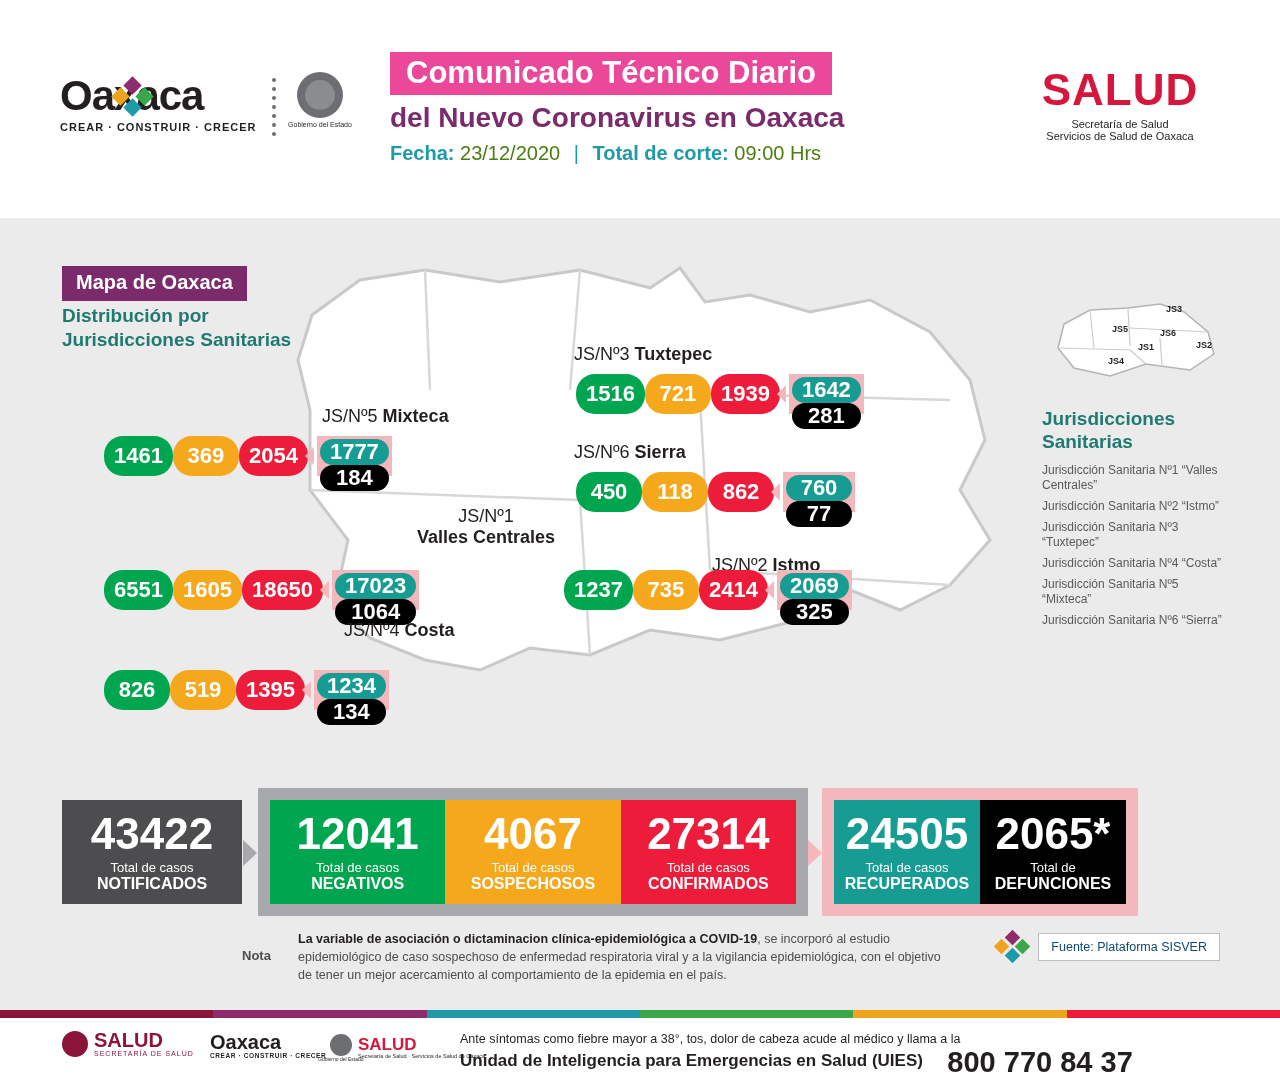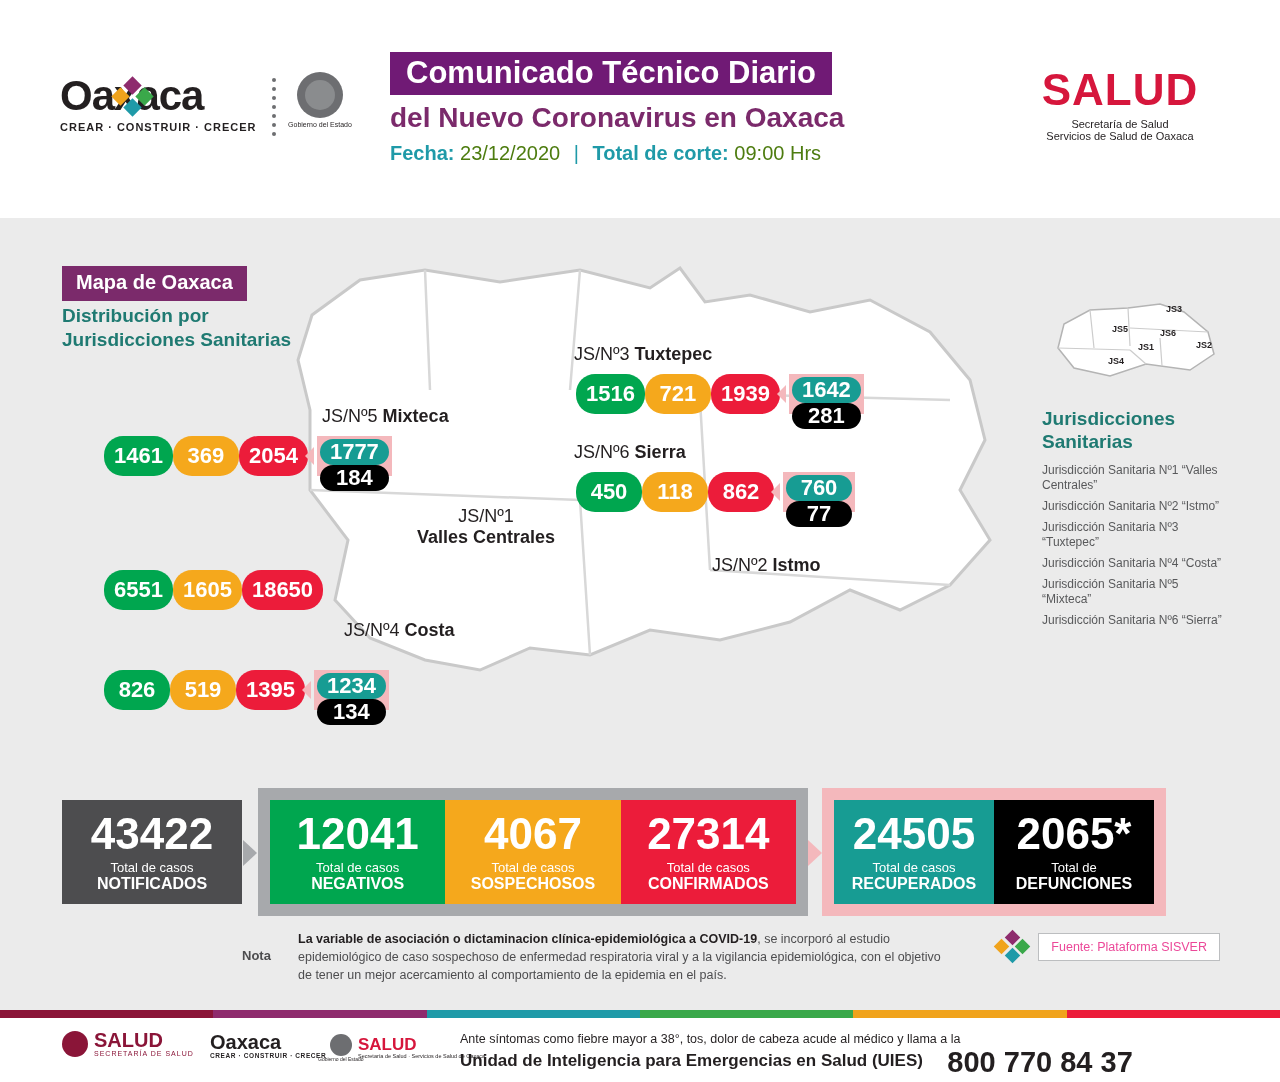--- a/index.html
+++ b/index.html
@@ -50,21 +50,21 @@
   .gob-seal .label { font-size: 7px; color: #231f20; margin-top: 3px; }
   .divider-dots {
     position: absolute; left: 272px; top: 78px; height: 50px; width: 4px;
   }
   .divider-dots span {
     display: block; width: 4px; height: 4px; border-radius: 50%; background: #6d6e71; margin-bottom: 5px;
   }
 
   .title-block { position: absolute; left: 390px; top: 52px; width: 640px; }
   .title-1 {
-    display: inline-block; background: #701a75; color: #ffffff;
+    display: inline-block; background: #ec4899; color: #ffffff;
     font-size: 31px; font-weight: bold; padding: 5px 16px 7px 16px; line-height: 1;
   }
   .title-2 {
     color: #7b2a6b; font-size: 28px; font-weight: bold; margin-top: 8px; line-height: 1.1;
   }
   .title-3 { margin-top: 8px; font-size: 20px; }
   .title-3 .lbl { color: #1f9aa8; font-weight: bold; }
   .title-3 .val { color: #4d7c0f; }
   .title-3 .sep { color: #1f9aa8; margin: 0 8px; }
 
@@ -144,21 +144,21 @@
     border-top: 13px solid transparent; border-bottom: 13px solid transparent;
     border-left: 14px solid #a7a9ac;
   }
   .grey-frame {
     position: absolute; left: 258px; top: 0px; width: 550px; height: 128px;
     background: #a7a9ac; padding: 12px;
   }
   .grey-frame .inner { display: flex; height: 104px; }
   .grey-frame .inner .tot-box { position: relative; flex: 1; }
   .pink-frame {
-    position: absolute; left: 822px; top: 0px; width: 344px; height: 128px;
+    position: absolute; left: 822px; top: 0px; width: 316px; height: 128px;
     background: #f4b8bc; padding: 12px;
   }
   .pink-frame .inner { display: flex; height: 104px; }
   .pink-frame .inner .tot-box { position: relative; flex: 1; }
   .pink-arrow {
     position: absolute; left: 808px; top: 52px;
     border-top: 13px solid transparent; border-bottom: 13px solid transparent;
     border-left: 14px solid #f4b8bc;
   }
 
@@ -168,21 +168,21 @@
     position: absolute; left: -8px; top: 18px; font-size: 13px; font-weight: bold; color: #4d4d4f;
   }
   .note-text { margin-left: 48px; font-size: 12.5px; color: #4d4d4f; line-height: 1.45; }
   .note-text b { color: #231f20; }
   .fuente-box {
     position: absolute; right: 60px; top: 714px; display: flex; align-items: center;
   }
   .fuente-rh { position: relative; width: 34px; height: 30px; margin-right: 8px; }
   .fuente-rh .rh { width: 11px; height: 11px; }
   .fuente-label {
-    border: 1px solid #bcbec0; background: #ffffff; color: #ec4899;
+    border: 1px solid #bcbec0; background: #ffffff; color: #0c4a6e;
     font-size: 12.5px; padding: 6px 12px;
   }
 
   
   .colorstrip { position: absolute; top: 1010px; left: 0; width: 1280px; height: 8px; display: flex; }
   .colorstrip div { flex: 1; height: 8px; }
   .footer {
     position: absolute; top: 1018px; left: 0; width: 1280px; height: 64px; background: #ffffff;
   }
   .f-salud { position: absolute; left: 62px; top: 12px; display: flex; align-items: center; }
@@ -309,25 +309,38 @@
   </div>
 
   <div class="js-label" style="left:396px; top:288px; text-align:center; width:180px;">
     <span class="thin">JS/Nº1</span><br>
     <span>Valles Centrales</span>
   </div>
   <div class="bargroup" style="left:104px; top:352px;">
     <div class="cell neg">6551</div>
     <div class="cell sos">1605</div>
     <div class="cell con">18650</div>
+    <div class="pairwrap">
+      <div class="cell rec">17023</div>
+      <div class="cell def">1064</div>
+    </div>
   </div>
 
   <div class="js-label" style="left:712px; top:316px;margin-top:21px;">
     <span class="thin">JS/Nº2</span>
     <span>Istmo</span>
+  </div>
+  <div class="bargroup" style="left:564px; top:352px;">
+    <div class="cell neg">1237</div>
+    <div class="cell sos">735</div>
+    <div class="cell con">2414</div>
+    <div class="pairwrap">
+      <div class="cell rec">2069</div>
+      <div class="cell def">325</div>
+    </div>
   </div>
 
   <div class="js-label" style="left:344px; top:402px;">
     <span class="thin">JS/Nº4</span>
     <span>Costa</span>
   </div>
   <div class="bargroup" style="left:104px; top:452px;">
     <div class="cell neg">826</div>
     <div class="cell sos">519</div>
     <div class="cell con">1395</div>

